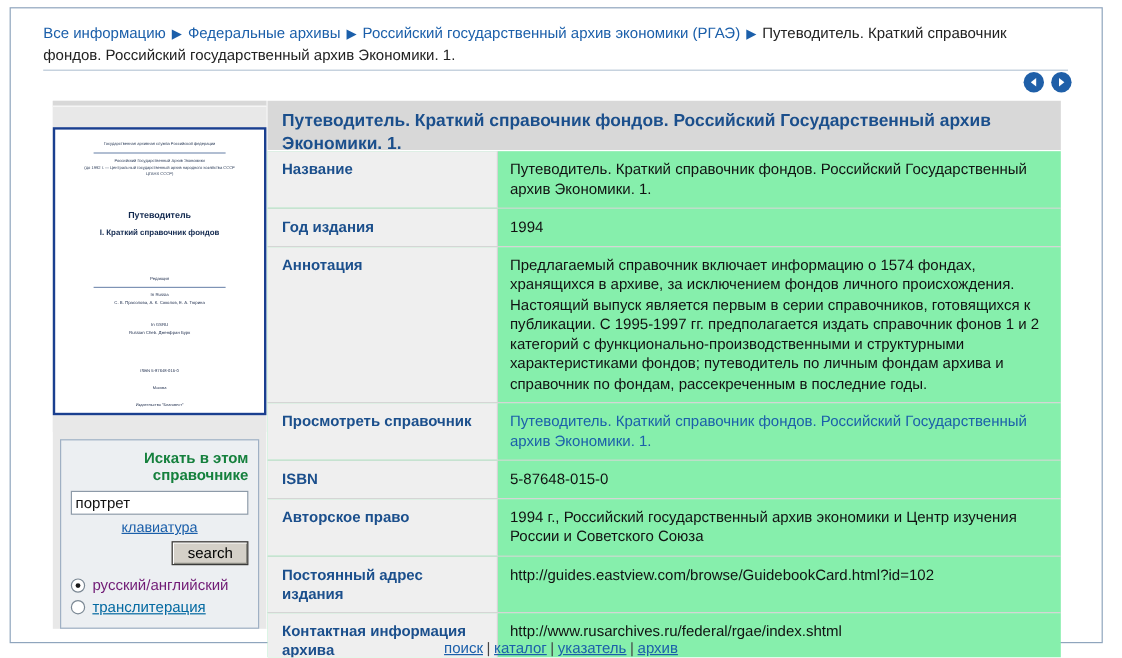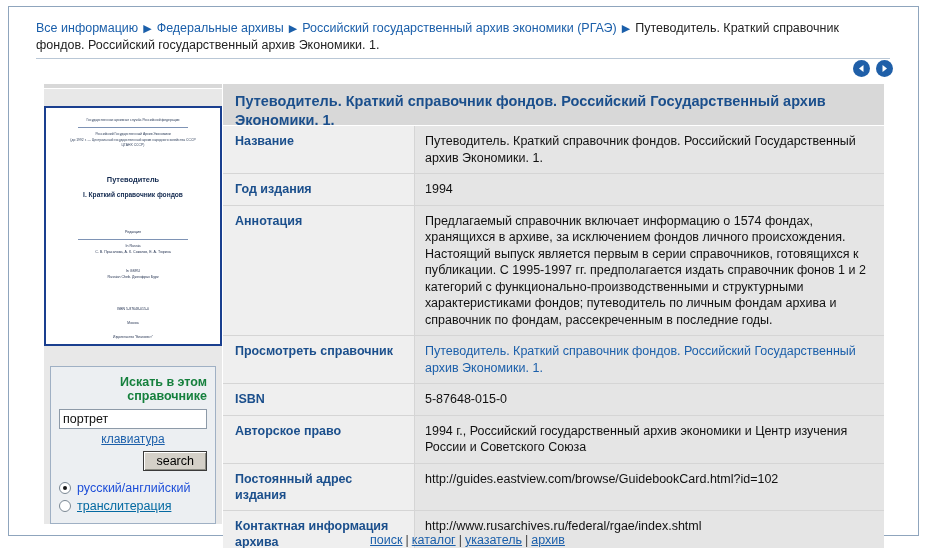--- a/index.html
+++ b/index.html
@@ -217,21 +217,21 @@
   .radio.checked::after {
     content: "";
     position: absolute;
     left: 3px; top: 3px;
     width: 4px; height: 4px;
     border-radius: 50%;
     background: #1a1a1a;
   }
   .radio-label {
     font-size: 12.5px;
-    color: #1d4ed8;
+    color: #701a75;
   }
   .radio-label.link {
     color: #0369a1;
     text-decoration: underline;
     cursor: pointer;
   }
 
   
   .right-col {
     flex: 1 1 auto;
@@ -249,21 +249,21 @@
   .right-head .h-title {
     font-size: 14.5px;
     font-weight: bold;
     color: #1b4f8c;
     line-height: 19px;
   }
   .rows { flex: 1 1 auto; }
   .row {
     display: flex;
     border-bottom: 1px solid #d5d5d5;
-    background: #e5e5e5;
+    background: #86efac;
   }
   .row .lbl {
     width: 192px;
     flex: 0 0 192px;
     box-sizing: border-box;
     padding: 7px 10px 7px 12px;
     font-size: 12.5px;
     font-weight: bold;
     color: #1b4f8c;
     background: #efefef;

